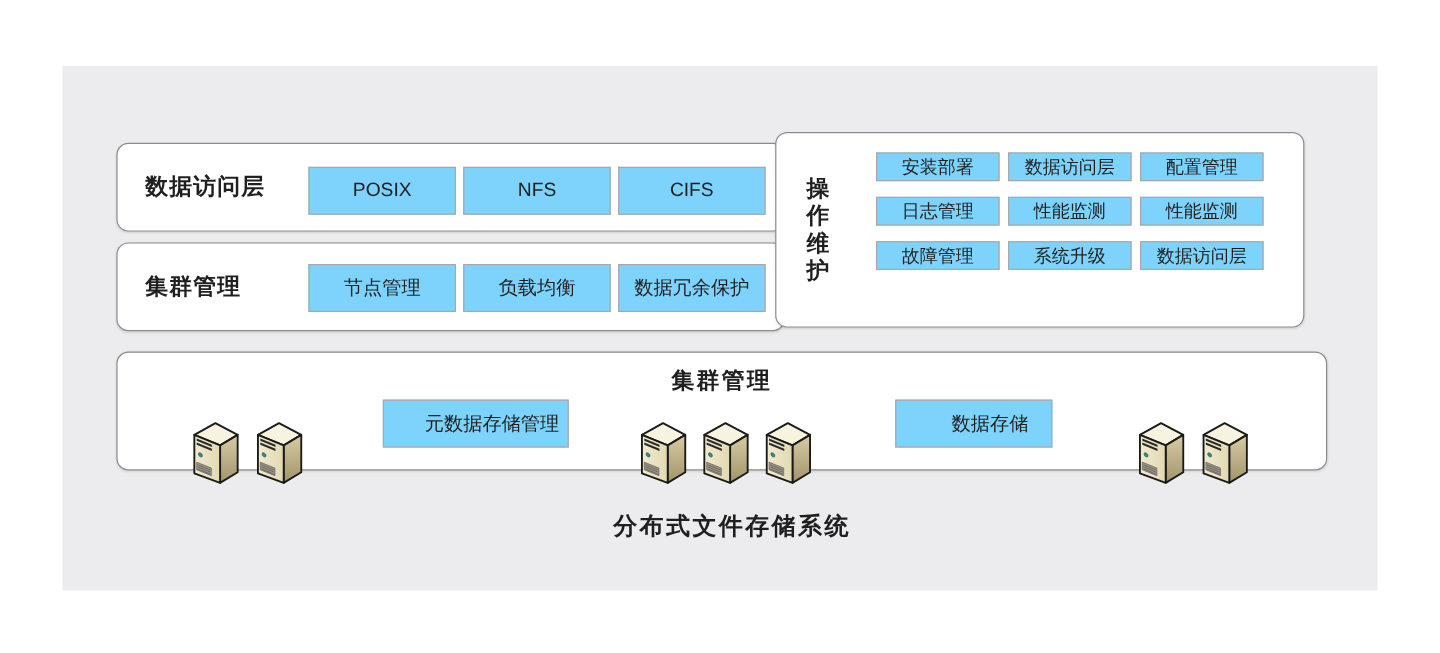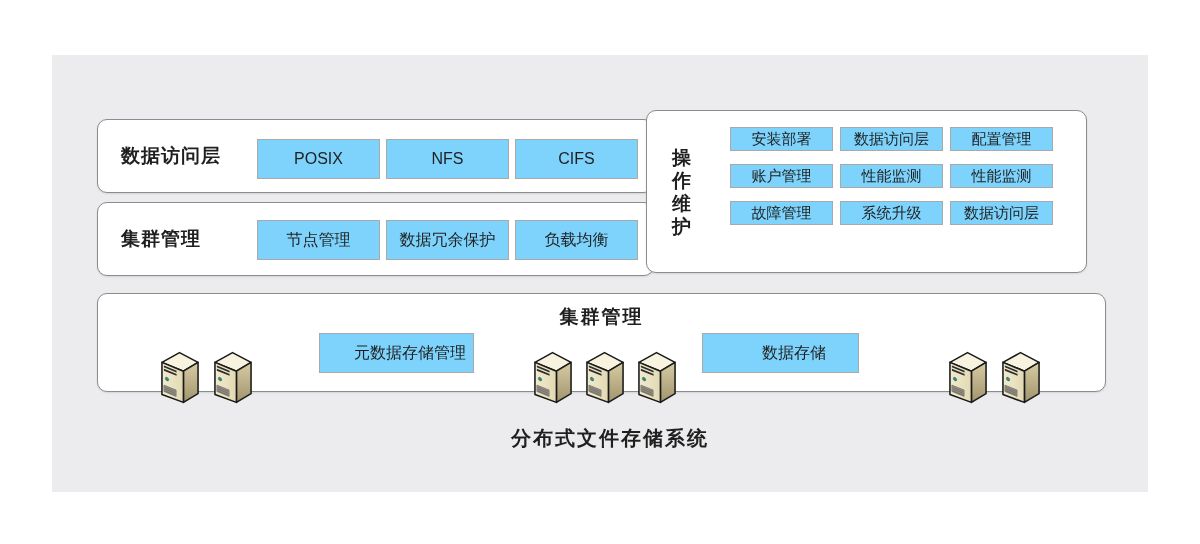--- a/index.html
+++ b/index.html
@@ -53,44 +53,44 @@
       <div class="btn">POSIX</div>
       <div class="btn">NFS</div>
       <div class="btn">CIFS</div>
     </div>
   </div>
 
   <div class="box" style="left:97px;top:202px;width:557px;height:74px;">
     <div class="box-label">集群管理</div>
     <div class="btn-row" style="left:159px;top:17px;">
       <div class="btn">节点管理</div>
+      <div class="btn">负载均衡</div>
       <div class="btn">数据冗余保护</div>
-      <div class="btn">负载均衡</div>
     </div>
   </div>
 
   <div class="box" style="left:646px;top:110px;width:441px;height:163px;">
     <div class="vert-label">操作维护</div>
     <div class="ops-grid">
       <div class="btn">安装部署</div>
       <div class="btn">数据访问层</div>
       <div class="btn">配置管理</div>
-      <div class="btn">账户管理</div>
+      <div class="btn">日志管理</div>
       <div class="btn">性能监测</div>
       <div class="btn">性能监测</div>
       <div class="btn">故障管理</div>
       <div class="btn">系统升级</div>
       <div class="btn">数据访问层</div>
     </div>
   </div>
 
   <div class="box" style="left:97px;top:293px;width:1009px;height:99px;">
     <div class="big-title">集群管理</div>
     <div class="btn float-btn" style="left:221px;top:39px;width:155px;height:40px;">元数据存储管理</div>
-    <div class="btn float-btn" style="left:604px;top:39px;width:157px;height:40px;">数据存储</div>
+    <div class="btn float-btn" style="left:648px;top:39px;width:131px;height:40px;">数据存储</div>
   </div>
 
   <svg class="server" style="left:160px;top:350px;" viewBox="0 0 41 55">
     <polygon points="2,12 20,2 39,12 24,21" fill="#f8f3de" stroke="#1a1a1a" stroke-width="1.6" stroke-linejoin="round"></polygon>
     <polygon points="24,21 39,12 39,44 24,53" fill="url(#sideg)" stroke="#1a1a1a" stroke-width="1.6" stroke-linejoin="round"></polygon>
     <polygon points="2,12 24,21 24,53 2,45" fill="url(#frontg)" stroke="#1a1a1a" stroke-width="1.6" stroke-linejoin="round"></polygon>
     <g transform="translate(2,12) skewY(22)">
       <rect x="2" y="2.4" width="13" height="1.9" fill="#2b2b2b"></rect>
       <rect x="2" y="5.8" width="13" height="1.9" fill="#2b2b2b"></rect>
       <circle cx="5.2" cy="15" r="1.7" fill="#2f8e84" stroke="#1f5f58" stroke-width="0.5"></circle>

